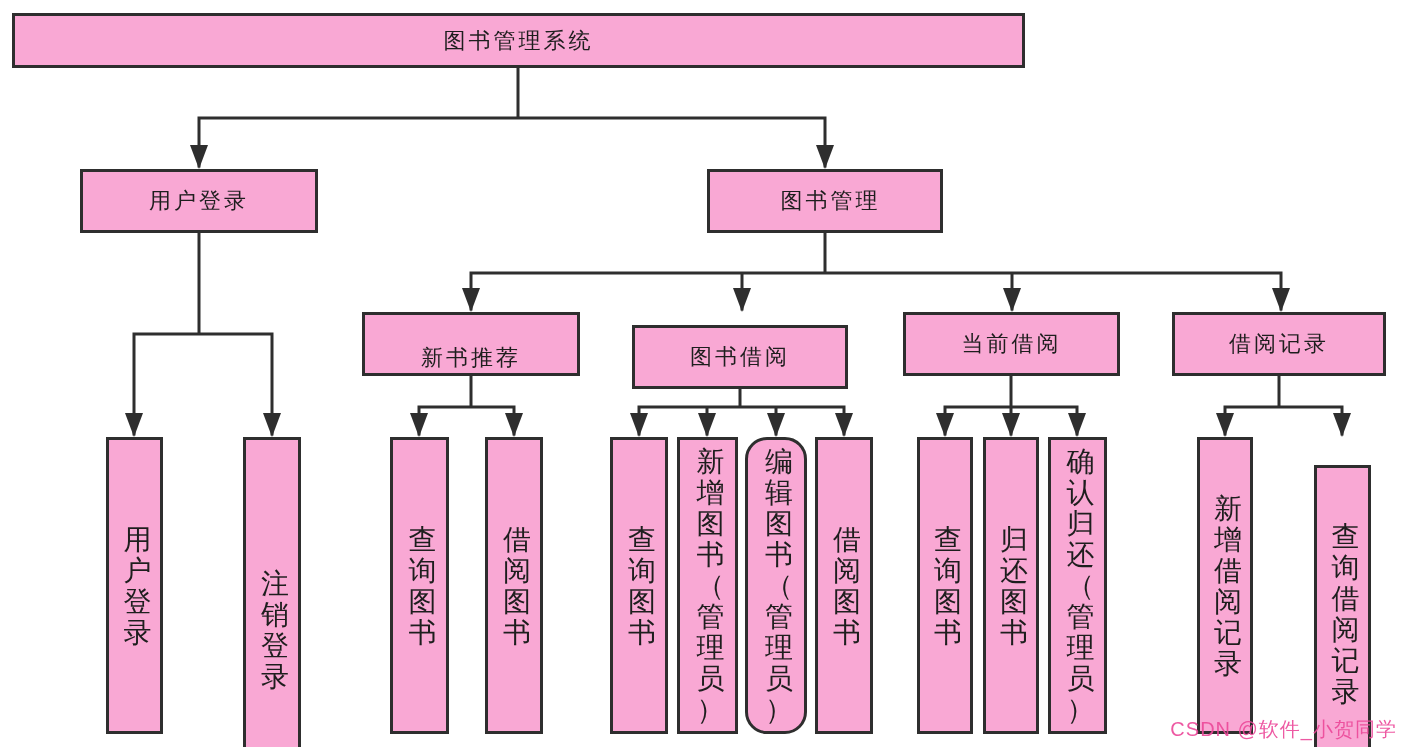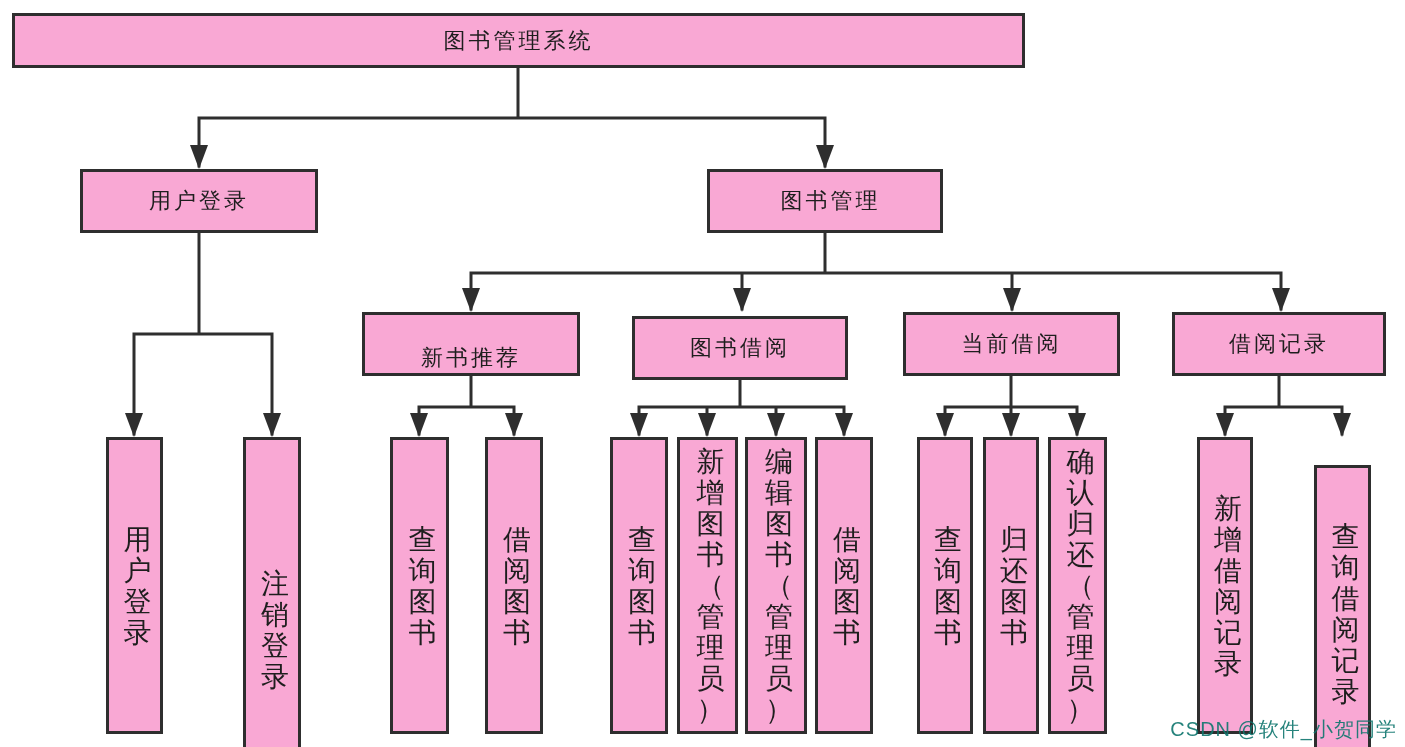--- a/index.html
+++ b/index.html
@@ -17,21 +17,21 @@
   }
   .hlabel{
     font-size:22px;letter-spacing:3px;white-space:nowrap;text-align:center;
   }
   .vlabel{
     width:22px;font-size:28px;line-height:31px;
     word-break:break-all;overflow-wrap:anywhere;text-align:center;
   }
   .watermark{
     position:absolute;right:8px;bottom:4px;z-index:3;
-    font-size:20px;color:#0f766e;letter-spacing:1px;opacity:.9;
+    font-size:20px;color:#ec4899;letter-spacing:1px;opacity:.9;
     white-space:nowrap;
   }
 </style>
 </head>
 <body>
 
 <div class="canvas">
 
   <svg class="wires" width="1405" height="747" viewBox="0 0 1405 747">
     <defs>
@@ -76,21 +76,21 @@
   <div class="node" style="left:80px;top:169px;width:238px;height:64px;">
     <span class="hlabel">用户登录</span>
   </div>
   <div class="node" style="left:707px;top:169px;width:236px;height:64px;padding-left:11px;">
     <span class="hlabel">图书管理</span>
   </div>
 
   <div class="node" style="left:362px;top:312px;width:218px;height:64px;align-items:flex-end;">
     <span class="hlabel">新书推荐</span>
   </div>
-  <div class="node" style="left:632px;top:316px;width:216px;height:64px;font-family:Liberation Serif, serif;">
+  <div class="node" style="left:632px;top:325px;width:216px;height:64px;font-family:Liberation Serif, serif;">
     <span class="hlabel">图书借阅</span>
   </div>
   <div class="node" style="left:903px;top:312px;width:217px;height:64px;">
     <span class="hlabel">当前借阅</span>
   </div>
   <div class="node" style="left:1172px;top:312px;width:214px;height:64px;">
     <span class="hlabel">借阅记录</span>
   </div>
 
   <div class="node" style="left:106px;top:437px;width:57px;height:297px;">
@@ -106,21 +106,21 @@
   <div class="node" style="left:485px;top:437px;width:58px;height:297px;">
     <span class="vlabel">借阅图书</span>
   </div>
 
   <div class="node" style="left:610px;top:437px;width:58px;height:297px;">
     <span class="vlabel">查询图书</span>
   </div>
   <div class="node" style="left:677px;top:437px;width:61px;height:297px;">
     <span class="vlabel">新增图书（管理员）</span>
   </div>
-  <div class="node" style="left:745px;top:437px;width:62px;height:297px;">
+  <div class="node" style="left:745px;top:437px;width:62px;height:297px;border-radius:22px;">
     <span class="vlabel">编辑图书（管理员）</span>
   </div>
   <div class="node" style="left:815px;top:437px;width:58px;height:297px;">
     <span class="vlabel">借阅图书</span>
   </div>
 
   <div class="node" style="left:917px;top:437px;width:56px;height:297px;">
     <span class="vlabel">查询图书</span>
   </div>
   <div class="node" style="left:983px;top:437px;width:56px;height:297px;">

